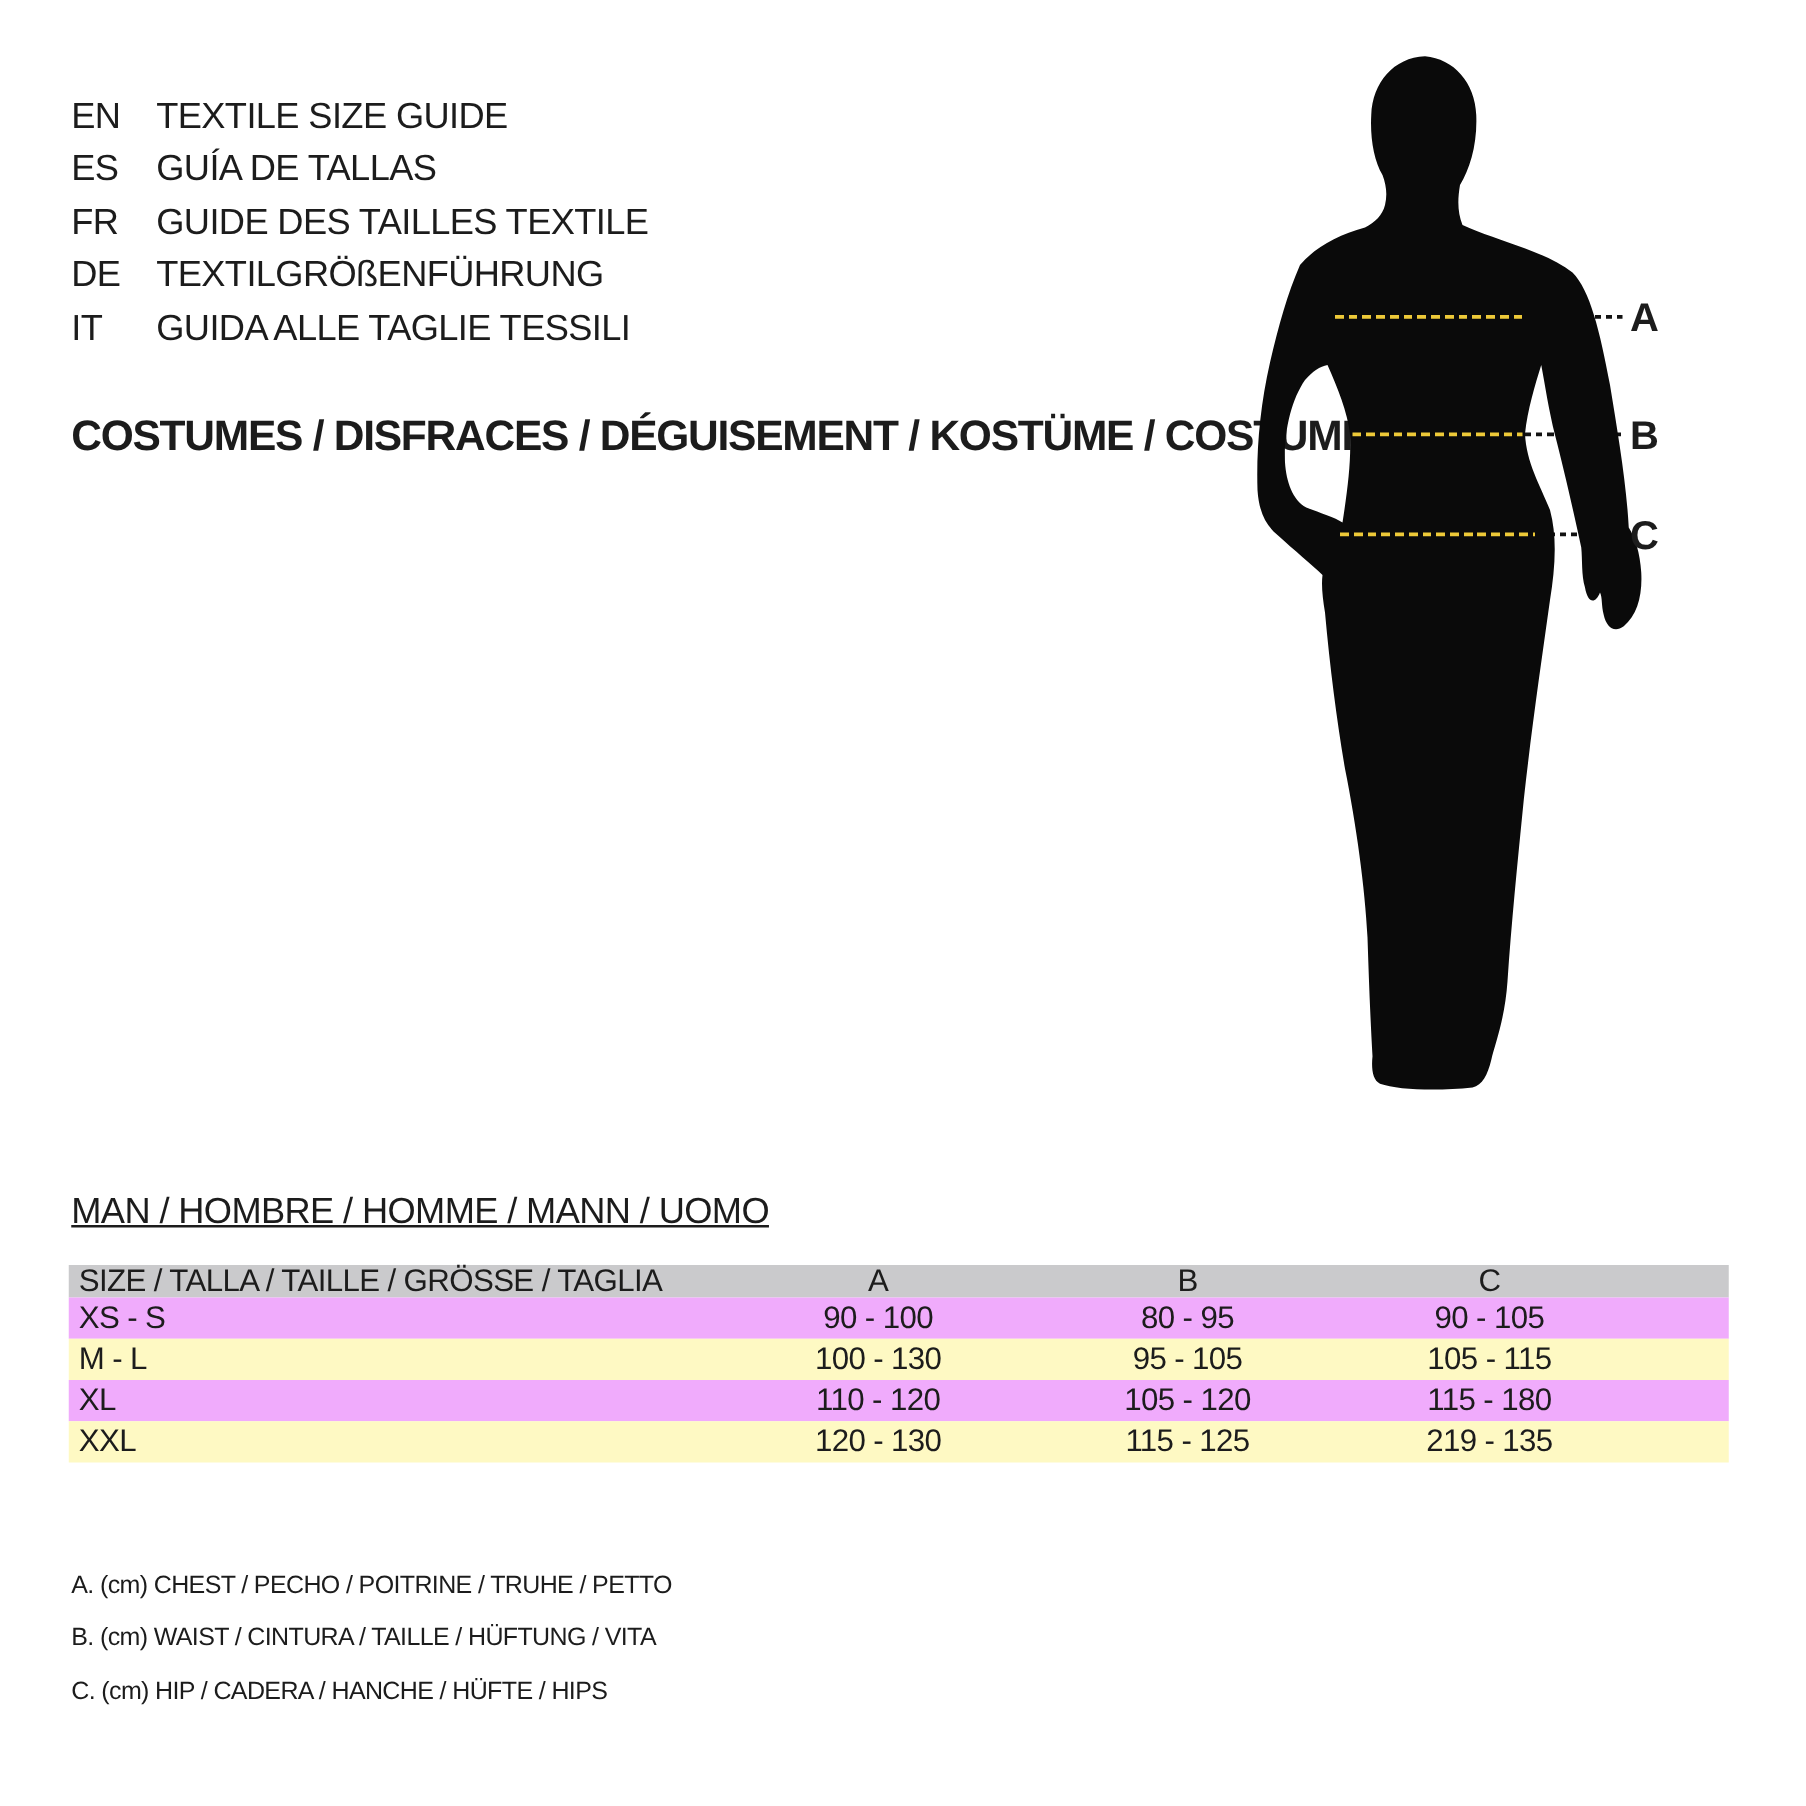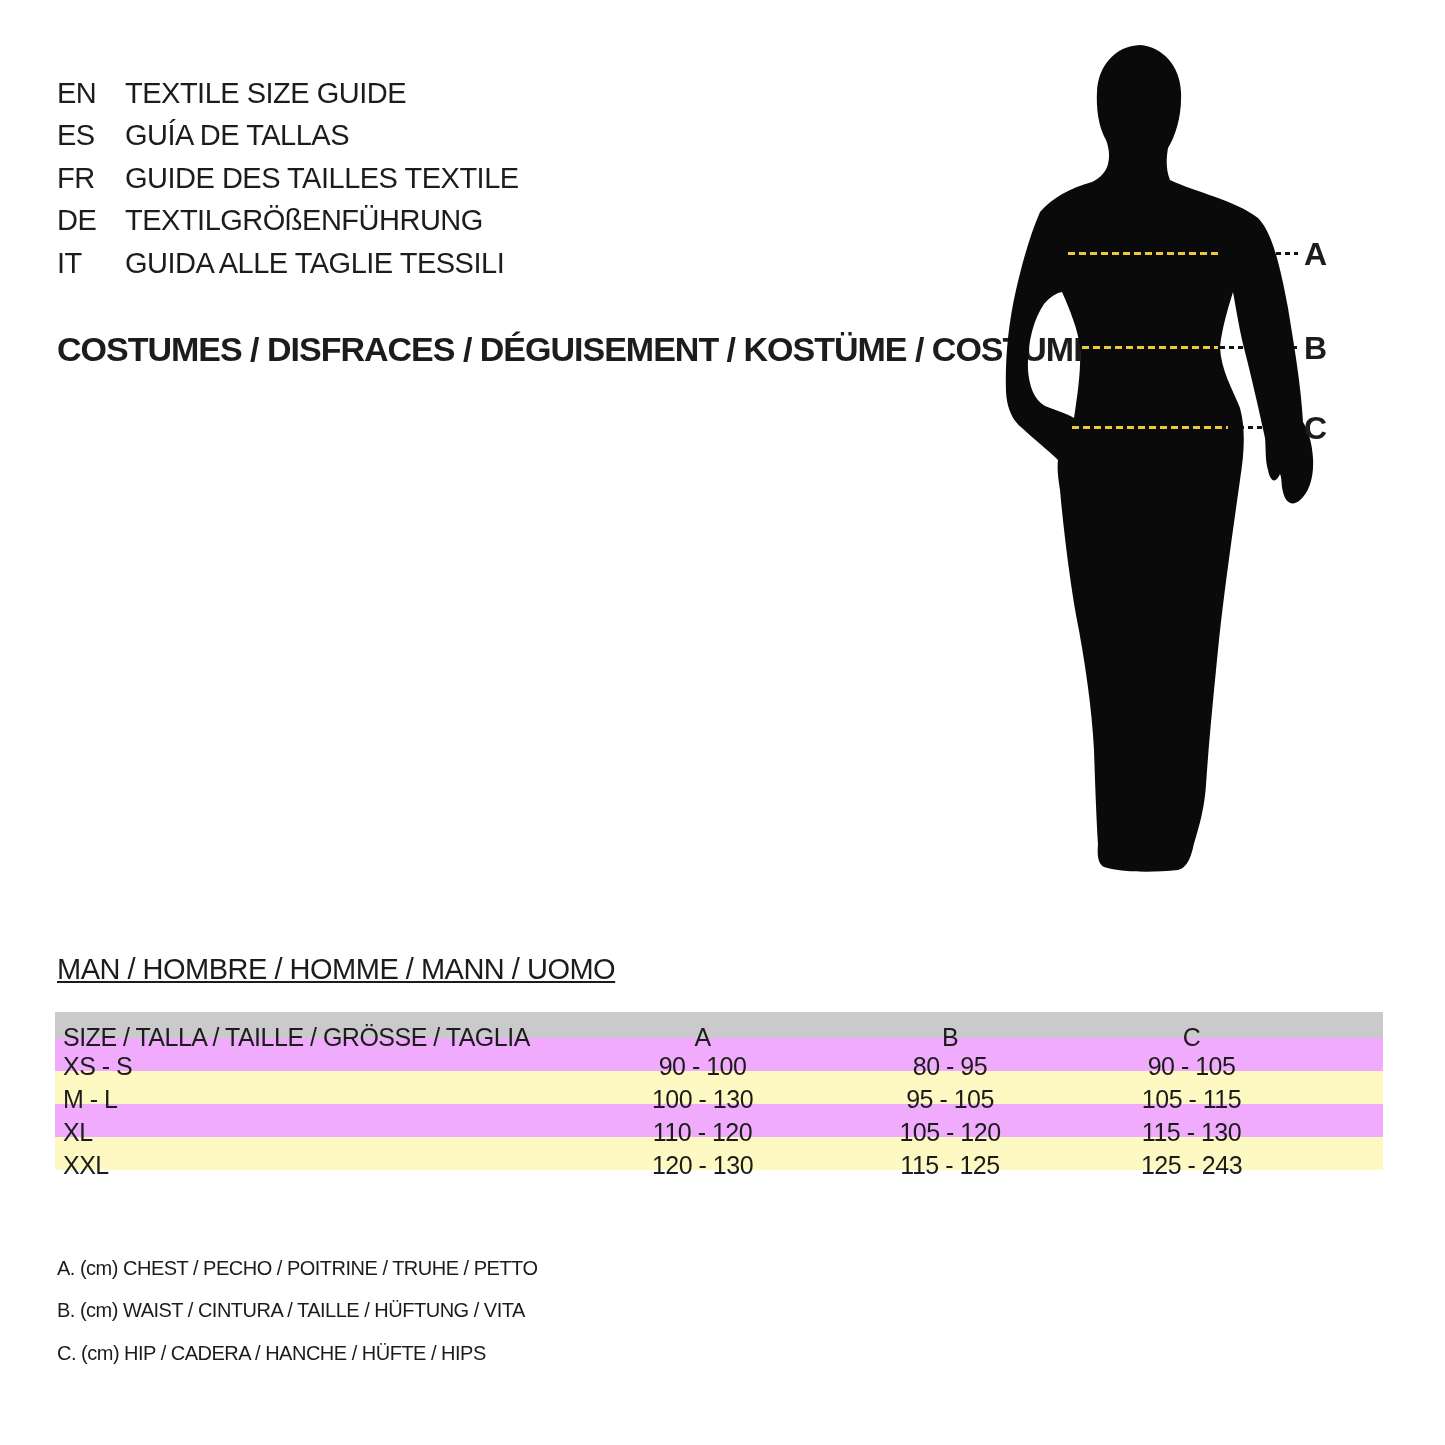--- a/index.html
+++ b/index.html
@@ -28,21 +28,21 @@
   
   .section-title{position:absolute;left:57px;top:953px;font-size:29px;
                  letter-spacing:-0.5px;white-space:nowrap;text-decoration:underline;}
 
   
   .size-table{position:absolute;left:55px;top:1012px;width:1328px;}
   .trow{display:grid;grid-template-columns:505px 285px 210px 328px;}
   .trow.thead{height:26px;line-height:26px;background:#cacacc;}
   .trow.tdata{height:33px;line-height:33px;background:#f0abfc;}
   .trow.alt{background:#fef9c3;}
-  .tcell{font-size:25px;letter-spacing:-0.5px;text-align:center;white-space:nowrap;margin-top:12px;}
+  .tcell{font-size:25px;letter-spacing:-0.5px;text-align:center;white-space:nowrap;}
   .tcell.first{text-align:left;padding-left:8px;}
   .tcell.last{padding-right:55px;}
 
   
   .legend-row{position:absolute;left:57px;height:30px;line-height:30px;
               font-size:20px;letter-spacing:-0.5px;white-space:nowrap;}
 </style>
 </head>
 <body>
 
@@ -144,25 +144,25 @@
   <div class="trow tdata alt">
     <div class="tcell first">M - L</div>
     <div class="tcell">100 - 130</div>
     <div class="tcell">95 - 105</div>
     <div class="tcell last">105 - 115</div>
   </div>
   <div class="trow tdata">
     <div class="tcell first">XL</div>
     <div class="tcell">110 - 120</div>
     <div class="tcell">105 - 120</div>
-    <div class="tcell last">115 - 130</div>
+    <div class="tcell last">115 - 180</div>
   </div>
   <div class="trow tdata alt">
     <div class="tcell first">XXL</div>
     <div class="tcell">120 - 130</div>
     <div class="tcell">115 - 125</div>
-    <div class="tcell last">125 - 243</div>
+    <div class="tcell last">219 - 135</div>
   </div>
 </div>
 
 <div class="legend-row" style="top:1253px">A. (cm) CHEST / PECHO / POITRINE / TRUHE / PETTO</div>
 <div class="legend-row" style="top:1295px">B. (cm) WAIST / CINTURA / TAILLE / HÜFTUNG / VITA</div>
 <div class="legend-row" style="top:1338px">C. (cm) HIP / CADERA / HANCHE / HÜFTE / HIPS</div>
 
 </body></html>

